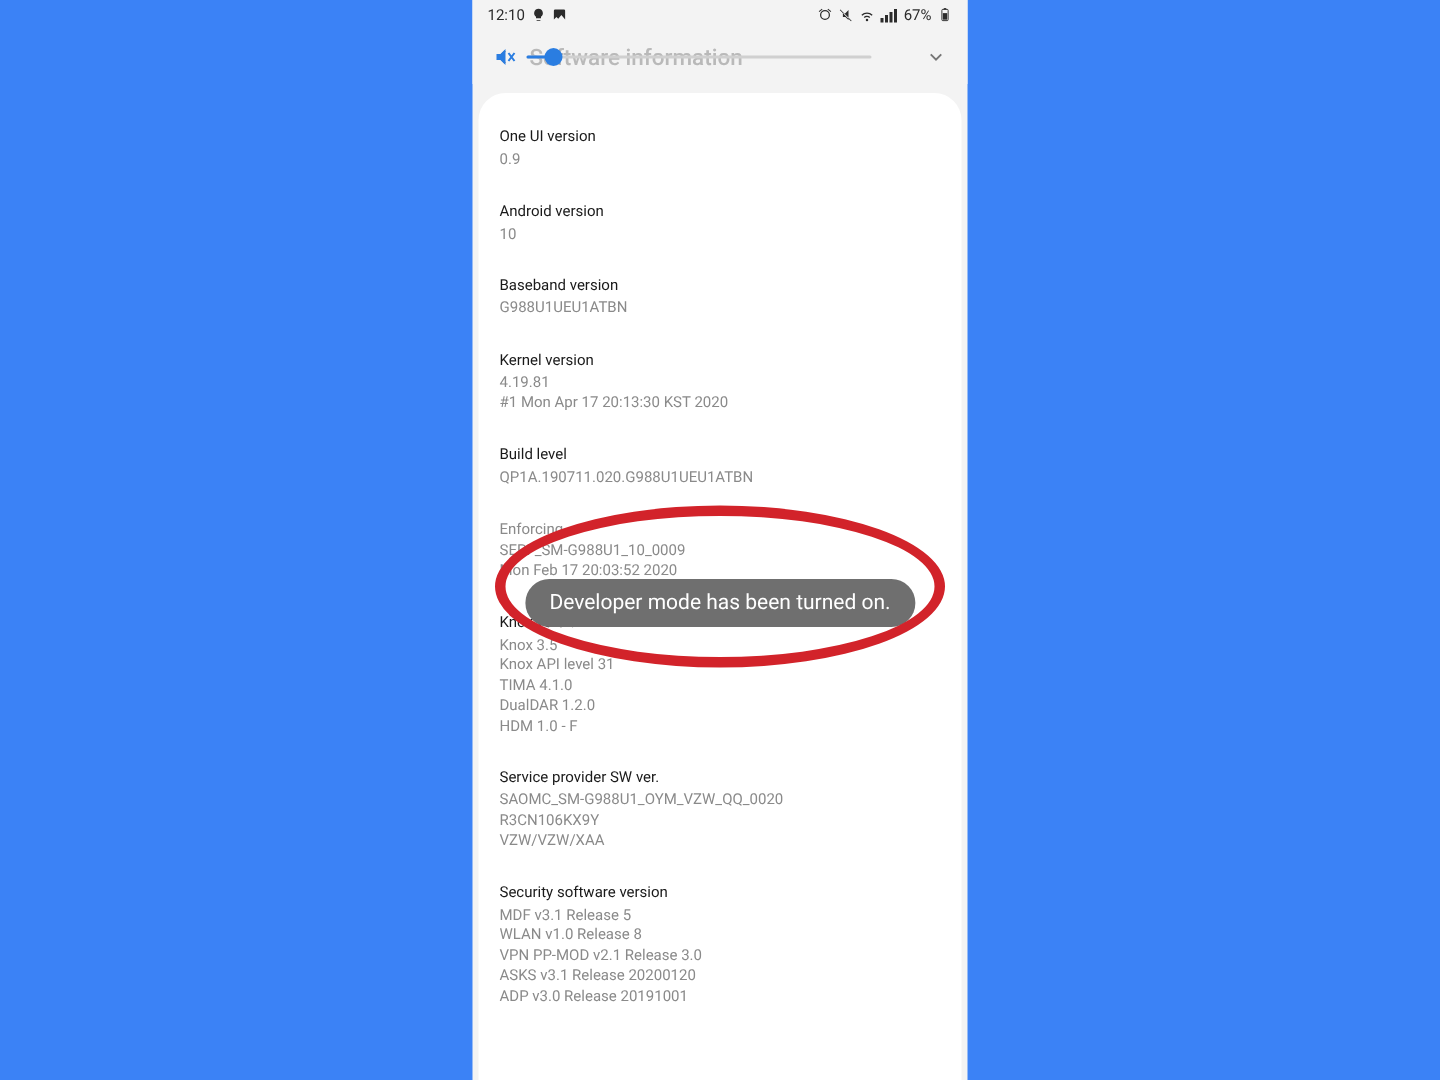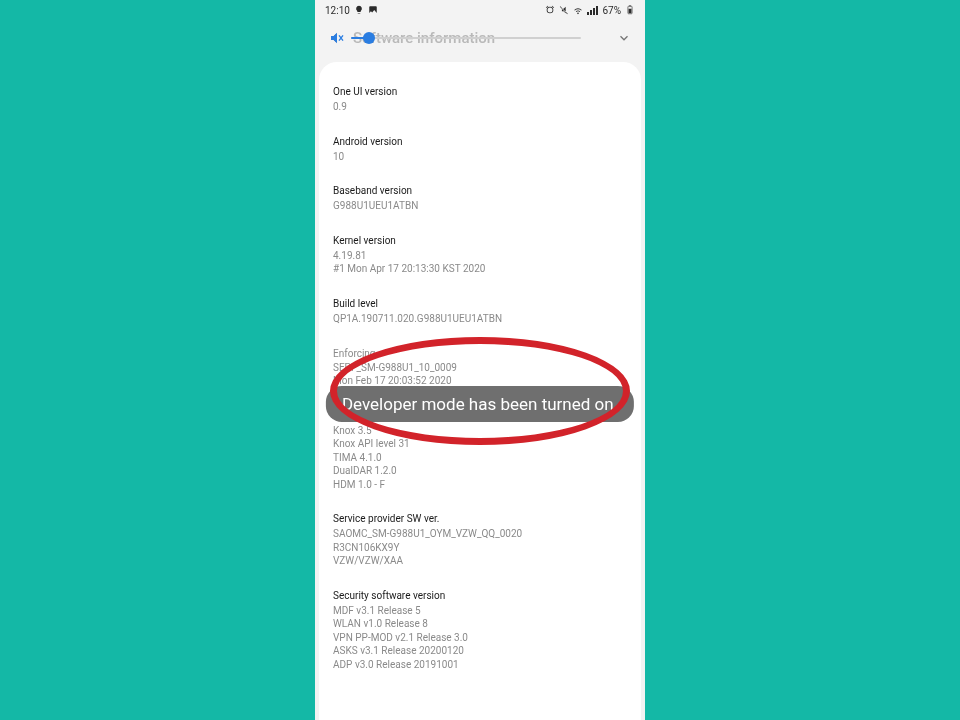--- a/index.html
+++ b/index.html
@@ -1,17 +1,17 @@
 <!DOCTYPE html>
 <html><head>
 <meta charset="utf-8">
 <style>
   * { margin: 0; padding: 0; box-sizing: border-box; }
   html, body { width: 960px; height: 720px; background: #ffffff; overflow: hidden; font-family: -apple-system, BlinkMacSystemFont, "Segoe UI", Roboto, Arial, sans-serif; }
-  .stage { position: relative; width: 960px; height: 720px; background: #14b8a6; display: flex; justify-content: center; }
+  .stage { position: relative; width: 960px; height: 720px; background: #3b82f6; display: flex; justify-content: center; }
   .phone-wrap { position: relative; width: 330px; height: 720px; background: #f3f3f3; }
   
   .statusbar { height: 20px; display: flex; align-items: center; justify-content: space-between; padding: 0 10px; font-size: 10px; color: #2b2b2b; background: #f3f3f3; }
   .statusbar .left, .statusbar .right { display: flex; align-items: center; gap: 4px; }
   .ic { display: inline-flex; width: 10px; height: 10px; }
   .ic svg { width: 100%; height: 100%; }
   
   .header { position: relative; height: 36px; background: #f3f3f3; display: flex; align-items: center; padding: 0 8px; }
   .back-btn { width: 24px; height: 24px; display: flex; align-items: center; justify-content: center; border: none; background: transparent; }
   .header-title { font-size: 15px; color: #b9b9b9; margin-left: 6px; font-weight: 500; }
@@ -20,21 +20,21 @@
   .volume-overlay { position: absolute; left: 14px; top: 2px; height: 32px; display: flex; align-items: center; gap: 6px; z-index: 5; }
   .volume-track { position: relative; width: 230px; height: 2px; background: #d0d0d0; border-radius: 2px; }
   .volume-fill { position: absolute; left: 0; top: 0; height: 100%; width: 8%; background: #2a7de1; border-radius: 2px; }
   .volume-thumb { position: absolute; left: 8%; top: 50%; width: 12px; height: 12px; background: #2a7de1; border-radius: 50%; transform: translate(-50%, -50%); }
   
   .card { background: #ffffff; border-radius: 18px 18px 0 0; margin: 6px 4px 0 4px; min-height: 680px; padding: 14px 14px 0 14px; overflow: hidden; }
   .item { padding: 10px 0 12px 0; }
   .item .title { font-size: 10px; color: #1a1a1a; margin-bottom: 3px; }
   .item .sub { font-size: 10px; color: #8a8a8a; line-height: 1.35; }
   
-  .toast { position: absolute; left: 50%; transform: translateX(-50%); top: 386px; background: #6f6f6f; color: #ffffff; font-size: 17px; padding: 8px 16px; border-radius: 16px; white-space: nowrap; z-index: 20; }
+  .toast { position: absolute; left: 50%; transform: translateX(-50%); top: 386px; background: #6f6f6f; color: #ffffff; font-size: 14px; padding: 8px 16px; border-radius: 16px; white-space: nowrap; z-index: 20; }
   
   .annot-ellipse { position: absolute; left: 50%; top: 391px; transform: translate(-50%, -50%); width: 300px; height: 108px; border: 7px solid #d2232a; border-radius: 50%; z-index: 30; pointer-events: none; }
   .bars { display:inline-flex; align-items:flex-end; gap:1px; height:9px; }
   .bars span { width:2px; background:#2b2b2b; }
 </style>
 </head>
 <body>
 
 <div class="stage">
   <div class="phone-wrap">

